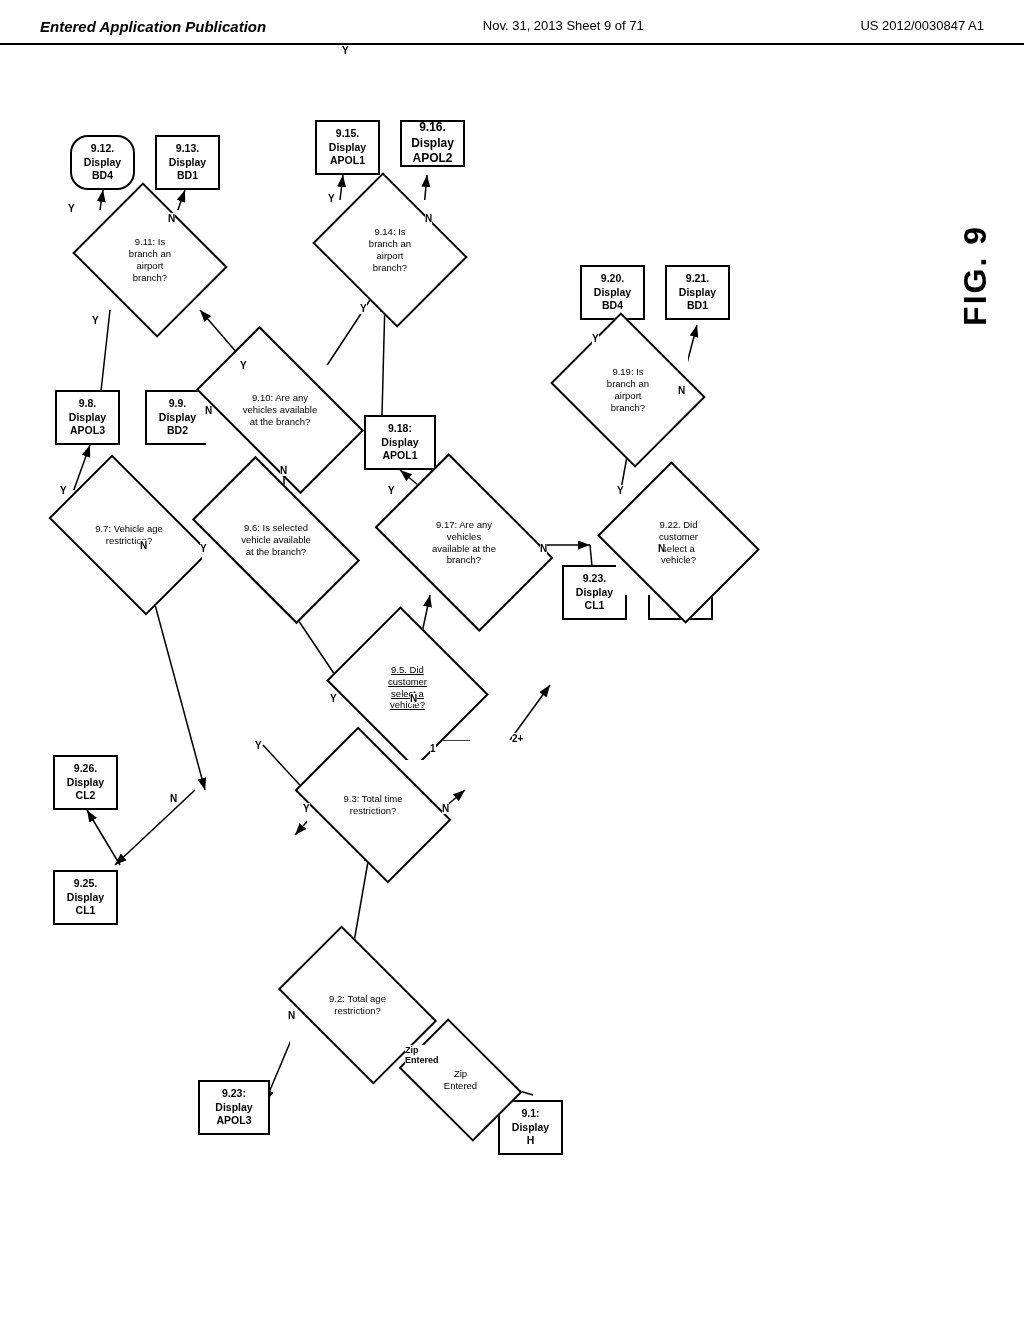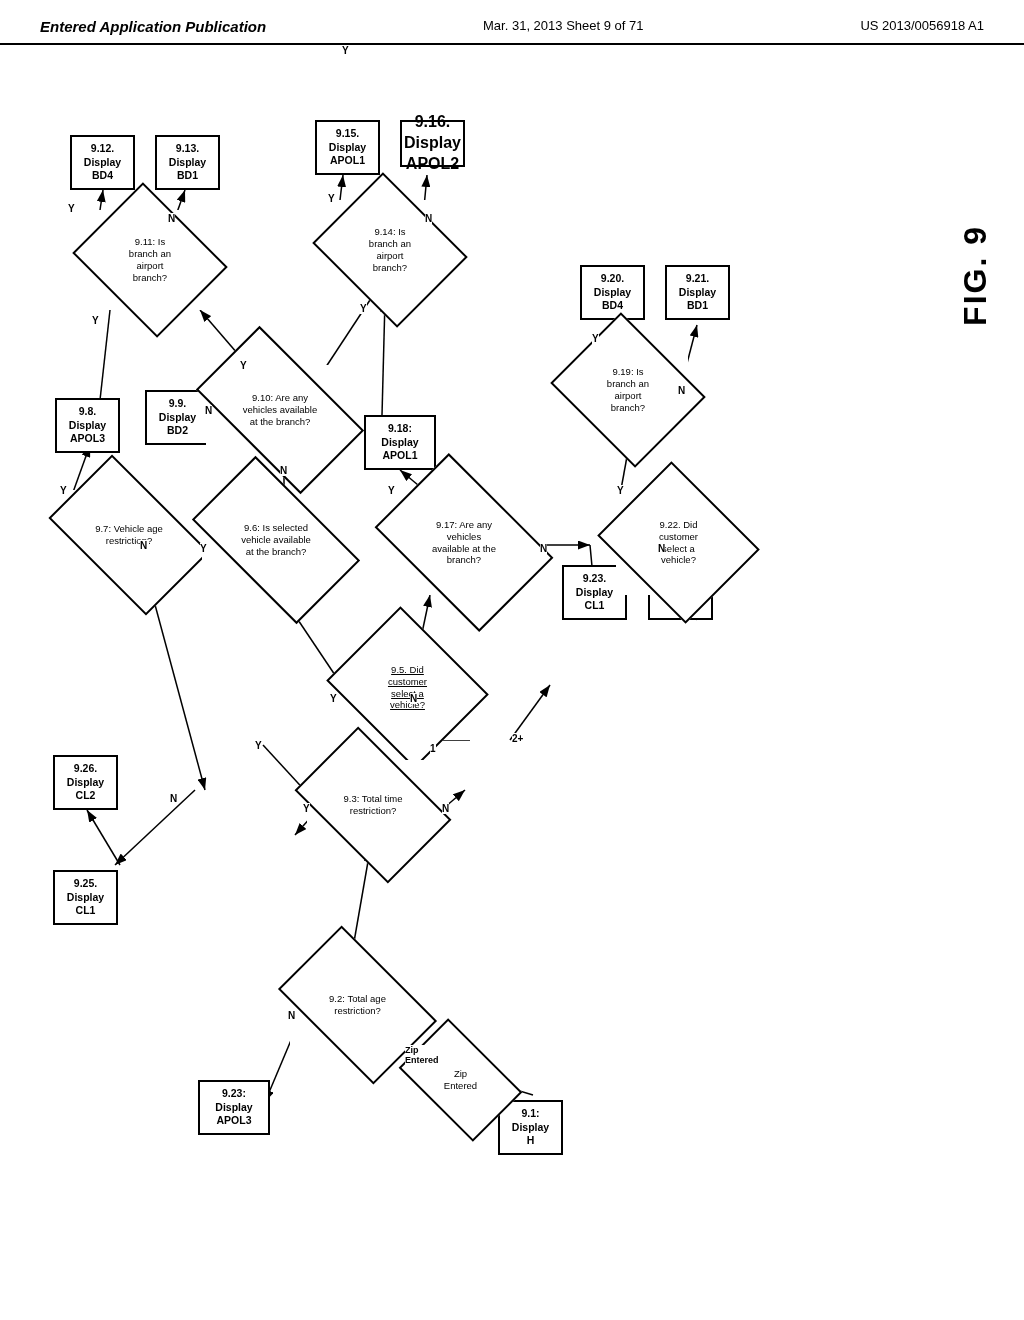--- a/index.html
+++ b/index.html
@@ -116,22 +116,22 @@
       font-size: 10px;
       font-weight: bold;
       background: #fff;
     }
   </style>
 </head>
 <body>
 
 <div class="header">
   <div class="header-left">Entered Application Publication</div>
-  <div class="header-center">Mar. 31, 2013   Sheet 9 of 71</div>
-  <div class="header-right">US 2013/0056918 A1</div>
+  <div class="header-center">Nov. 31, 2013   Sheet 9 of 71</div>
+  <div class="header-right">US 2012/0030847 A1</div>
 </div>
 
 <div class="diagram-area">
 
   <div class="fig-label">FIG. 9</div>
 
   <svg class="arrows" xmlns="http://www.w3.org/2000/svg">
     <defs>
       <marker id="arrowhead" markerWidth="8" markerHeight="6" refX="8" refY="3" orient="auto">
         <polygon points="0 0, 8 3, 0 6" fill="#000"></polygon>
@@ -199,45 +199,45 @@
     <line x1="680" y1="345" x2="697" y2="280" stroke="#000" stroke-width="1.5" marker-end="url(#arrowhead)"></line>
 
     <line x1="620" y1="450" x2="630" y2="395" stroke="#000" stroke-width="1.5" marker-end="url(#arrowhead)"></line>
 
     <line x1="660" y1="500" x2="697" y2="575" stroke="#000" stroke-width="1.5" marker-end="url(#arrowhead)"></line>
 
     <line x1="590" y1="500" x2="597" y2="575" stroke="#000" stroke-width="1.5" marker-end="url(#arrowhead)"></line>
 
   </svg>
 
-  <div class="box" style="left:70px; top:90px; width:65px; height:55px; font-size:10.5px;">
+  <div class="box" style="left:70px; top:90px; width:65px; height:55px; font-size:10.5px;border-radius:18px;">
     9.12.<br>Display<br>BD4
   </div>
 
   <div class="box" style="left:155px; top:90px; width:65px; height:55px; font-size:10.5px;">
     9.13.<br>Display<br>BD1
   </div>
 
   <div class="box" style="left:315px; top:75px; width:65px; height:55px; font-size:10.5px;">
     9.15.<br>Display<br>APOL1
   </div>
 
-  <div class="box" style="left:400px; top:75px; width:65px; height:47px; font-size:16px;">
+  <div class="box" style="left:400px; top:75px; width:65px; height:47px; font-size:12px;">
     9.16.<br>Display<br>APOL2
   </div>
 
   <div class="box" style="left:580px; top:220px; width:65px; height:55px; font-size:10.5px;">
     9.20.<br>Display<br>BD4
   </div>
 
   <div class="box" style="left:665px; top:220px; width:65px; height:55px; font-size:10.5px;">
     9.21.<br>Display<br>BD1
   </div>
 
-  <div class="box" style="left:55px; top:353px; width:65px; height:55px; font-size:10.5px;">
+  <div class="box" style="left:55px; top:345px; width:65px; height:55px; font-size:10.5px;">
     9.8.<br>Display<br>APOL3
   </div>
 
   <div class="box" style="left:145px; top:345px; width:65px; height:55px; font-size:10.5px;">
     9.9.<br>Display<br>BD2
   </div>
 
   <div class="box" style="left:364px; top:370px; width:72px; height:55px; font-size:10.5px;">
     9.18:<br>Display<br>APOL1
   </div>

